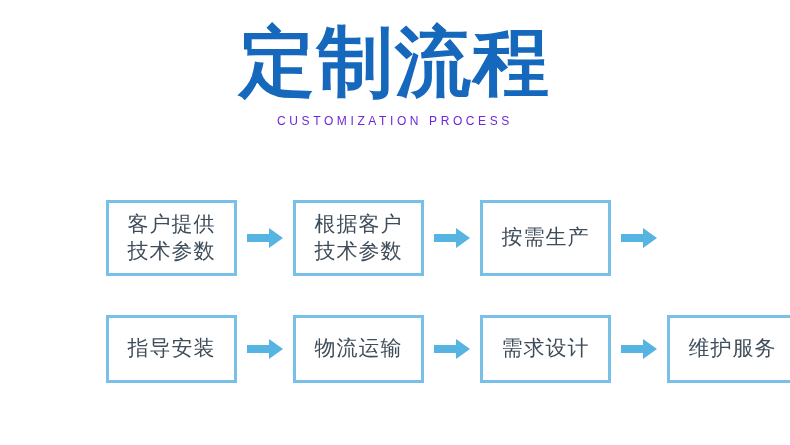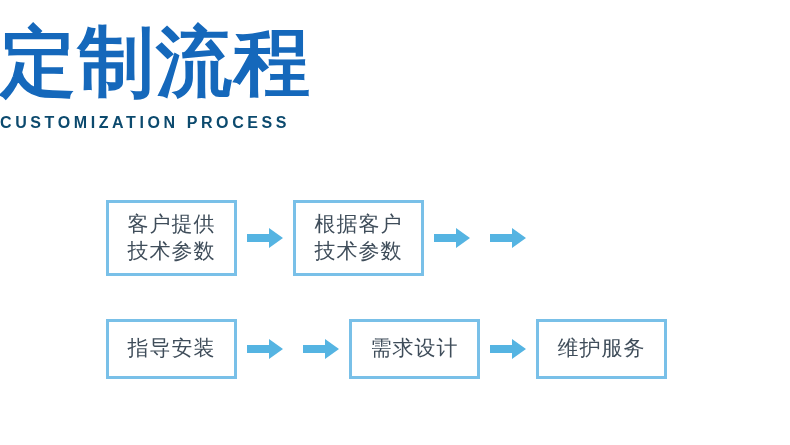--- a/index.html
+++ b/index.html
@@ -14,38 +14,38 @@
     font-family: "Liberation Sans", "DejaVu Sans", sans-serif;
     position: relative;
   }
 
   
   .header {
     position: absolute;
     left: 0;
     top: 0;
     width: 790px;
-    text-align: left;
+    text-align: center;
   }
   .main-title {
     margin: 0;
     padding-top: 22px;
     font-size: 76px;
     line-height: 1.05;
     font-weight: 700;
     color: #1568bb;
     letter-spacing: 2px;
     font-family: "DejaVu Sans", "Liberation Sans", sans-serif;
   }
   .sub-title {
     margin: 0;
     padding-top: 12px;
-    font-size: 16px;
-    font-weight: 700;
-    color: #0c4a6e;
+    font-size: 12px;
+    font-weight: 400;
+    color: #6d28d9;
     letter-spacing: 3.6px;
     font-family: "Liberation Sans", "DejaVu Sans", sans-serif;
   }
 
   
   .flow-row {
     position: absolute;
     left: 0;
     width: 790px;
     display: flex;
@@ -67,21 +67,21 @@
     justify-content: center;
     flex-direction: column;
     flex: 0 0 auto;
   }
   .row-1 .flow-box {
     width: 131px;
     height: 76px;
   }
   .row-2 .flow-box {
     width: 131px;
-    height: 60px;
+    height: 68px;
   }
   .box-text {
     color: #3f4d5a;
     font-size: 21px;
     line-height: 1.30;
     font-weight: 400;
     letter-spacing: 1px;
     text-align: center;
     white-space: pre-line;
     font-family: "DejaVu Sans", "Liberation Sans", sans-serif;
@@ -123,20 +123,23 @@
     <div class="box-text">根据客户
 技术参数</div>
   </div>
 
   <div class="arrow">
     <svg width="36" height="20" viewBox="0 0 36 20" aria-hidden="true">
       <path d="M0 6 L22 6 L22 0 L36 10 L22 20 L22 14 L0 14 Z" fill="#55b4e2"></path>
     </svg>
   </div>
 
+  <div class="flow-box">
+    <div class="box-text">按需生产</div>
+  </div>
 
   <div class="arrow">
     <svg width="36" height="20" viewBox="0 0 36 20" aria-hidden="true">
       <path d="M0 6 L22 6 L22 0 L36 10 L22 20 L22 14 L0 14 Z" fill="#55b4e2"></path>
     </svg>
   </div>
 
 
 </div>
 
@@ -145,20 +148,23 @@
   <div class="flow-box">
     <div class="box-text">指导安装</div>
   </div>
 
   <div class="arrow">
     <svg width="36" height="20" viewBox="0 0 36 20" aria-hidden="true">
       <path d="M0 6 L22 6 L22 0 L36 10 L22 20 L22 14 L0 14 Z" fill="#55b4e2"></path>
     </svg>
   </div>
 
+  <div class="flow-box">
+    <div class="box-text">物流运输</div>
+  </div>
 
   <div class="arrow">
     <svg width="36" height="20" viewBox="0 0 36 20" aria-hidden="true">
       <path d="M0 6 L22 6 L22 0 L36 10 L22 20 L22 14 L0 14 Z" fill="#55b4e2"></path>
     </svg>
   </div>
 
   <div class="flow-box">
     <div class="box-text">需求设计</div>
   </div>

